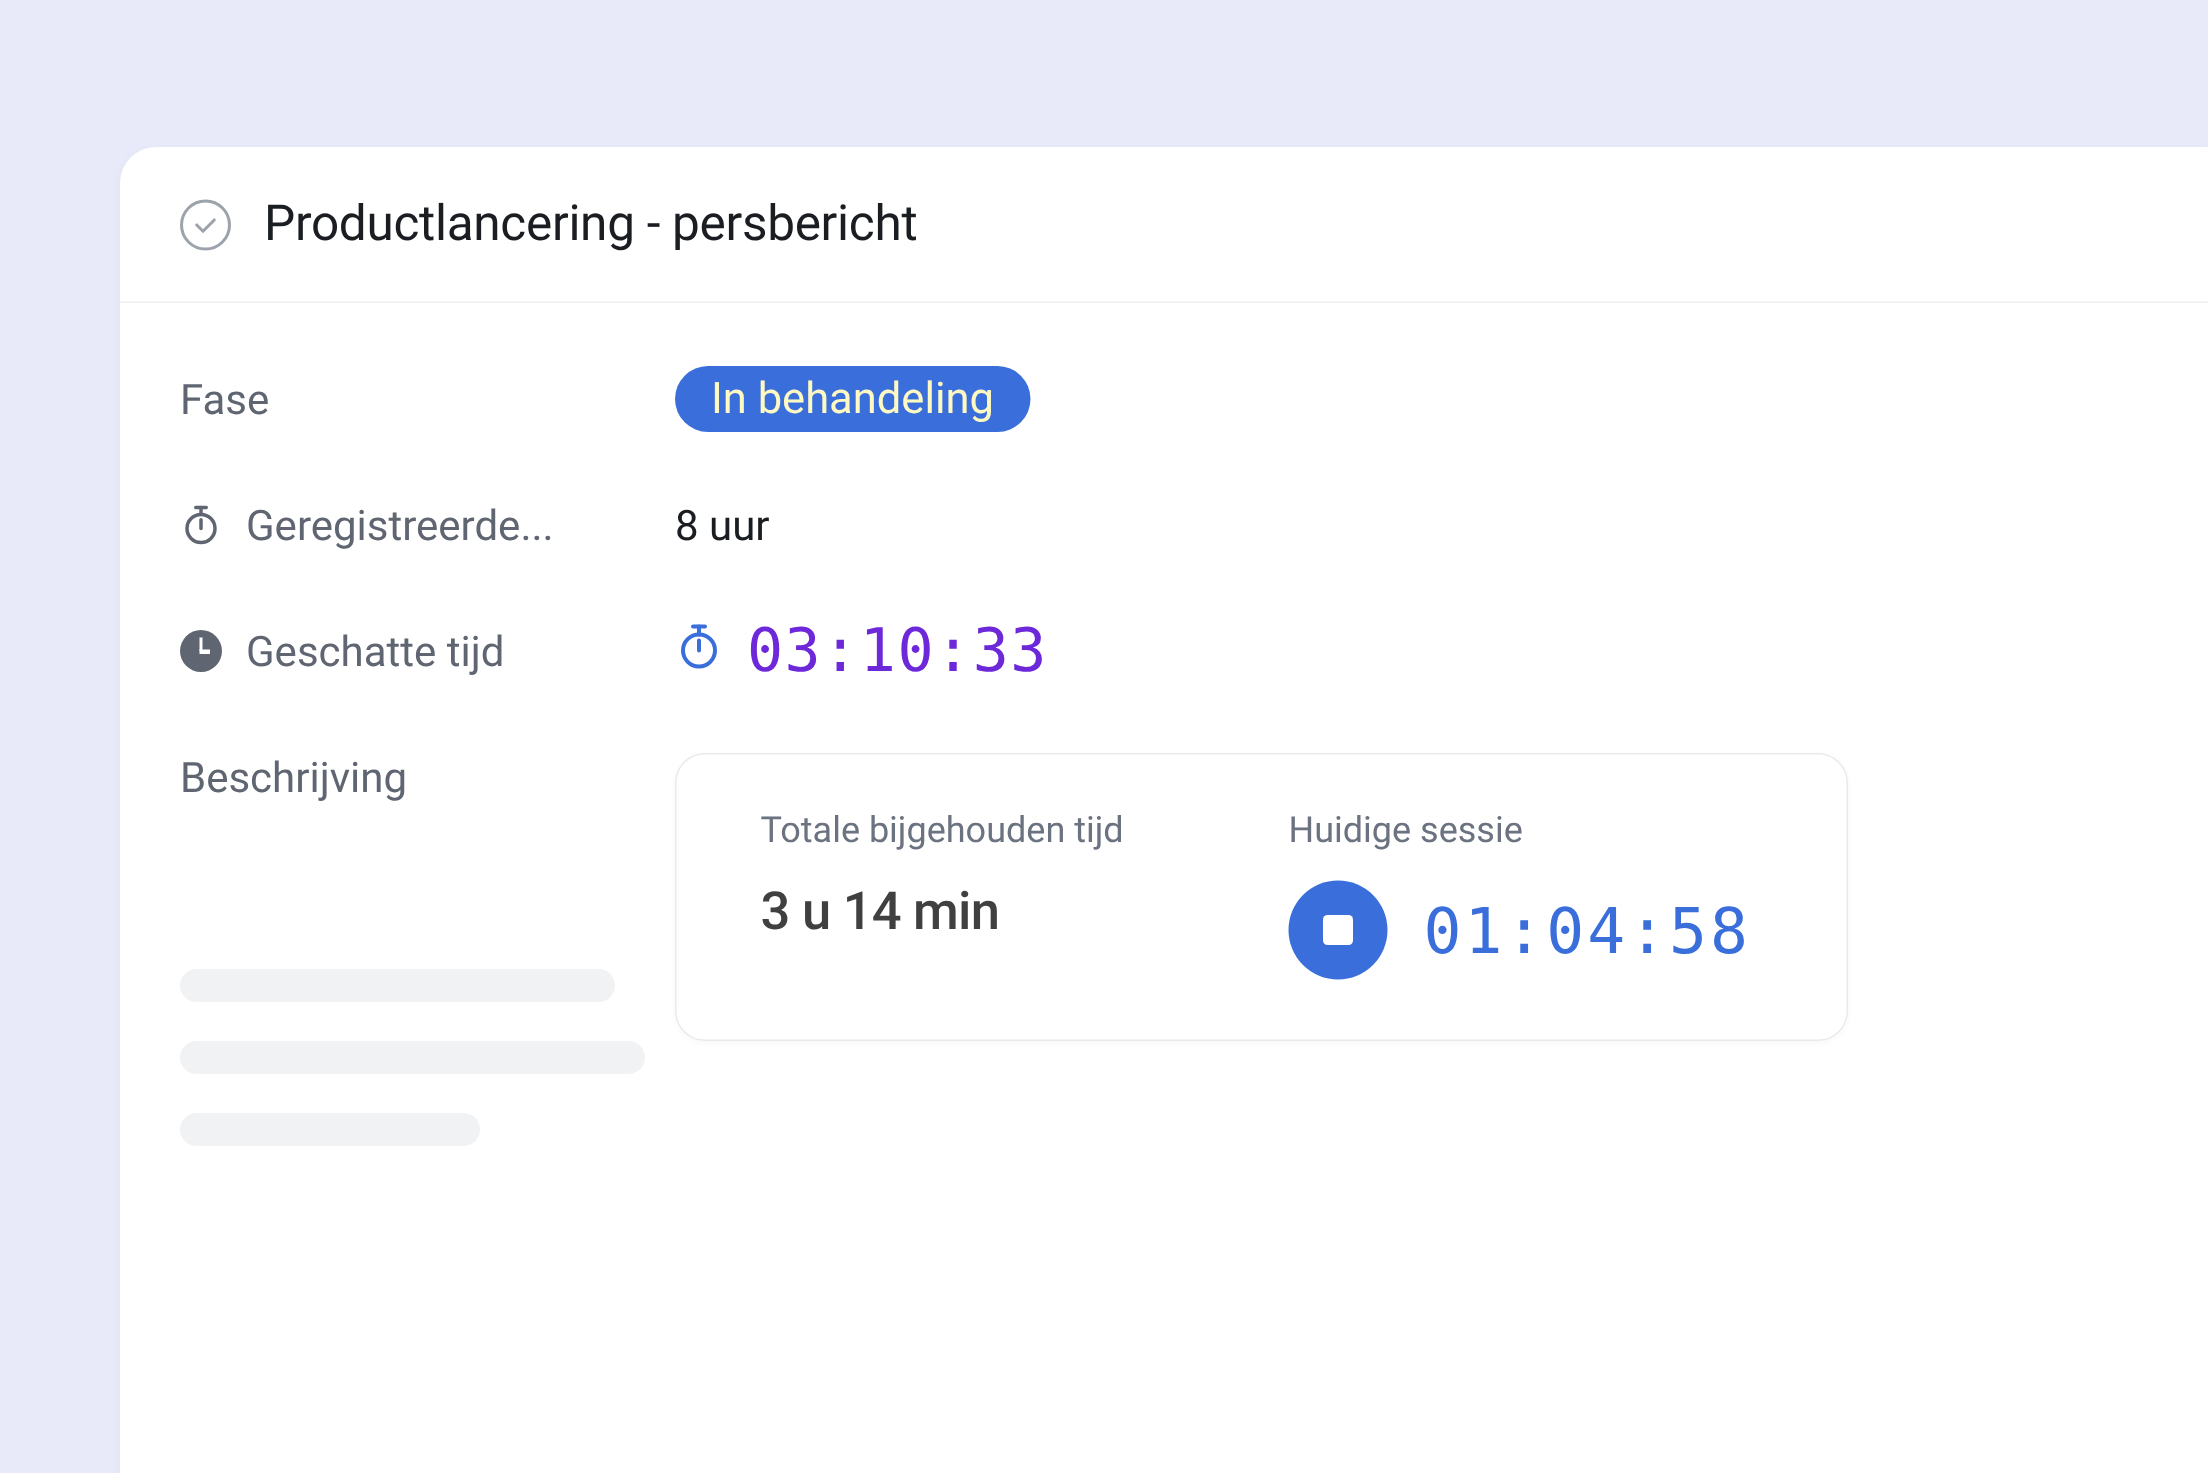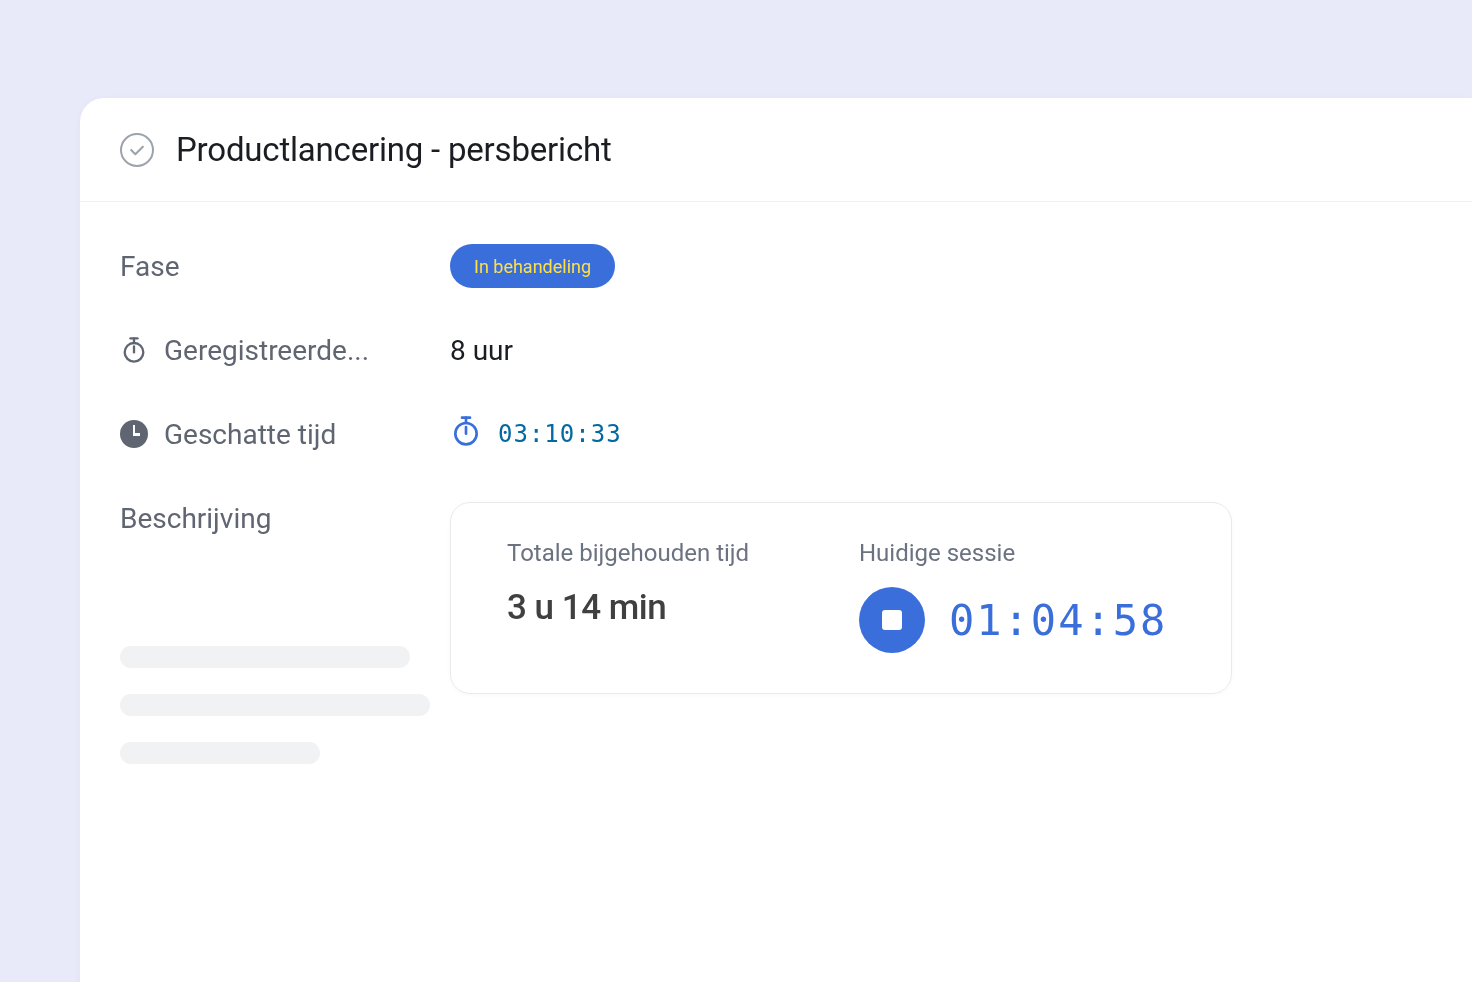--- a/index.html
+++ b/index.html
@@ -117,33 +117,33 @@
       color: #1a1d21;
       display: flex;
       align-items: center;
       height: 56px;
       margin-bottom: 28px;
     }
     .status-badge {
       display: inline-flex;
       align-items: center;
       background: #3a6fdb;
-      color: #fde047;
-      font-size: 18px;
+      color: #fef9c3;
+      font-size: 29px;
       padding: 8px 24px;
       border-radius: 100px;
       height: 44px;
     }
     .tracked-time {
       display: flex;
       align-items: center;
       gap: 16px;
       font-family: "SF Mono", "Menlo", "Consolas", monospace;
-      font-size: 24px;
-      color: #0369a1;
+      font-size: 40px;
+      color: #6d28d9;
       letter-spacing: 1px;
     }
     .tracked-time .stopwatch-blue svg {
       width: 32px;
       height: 32px;
     }
     .placeholder-lines {
       margin-top: 100px;
     }
     .placeholder-line {

